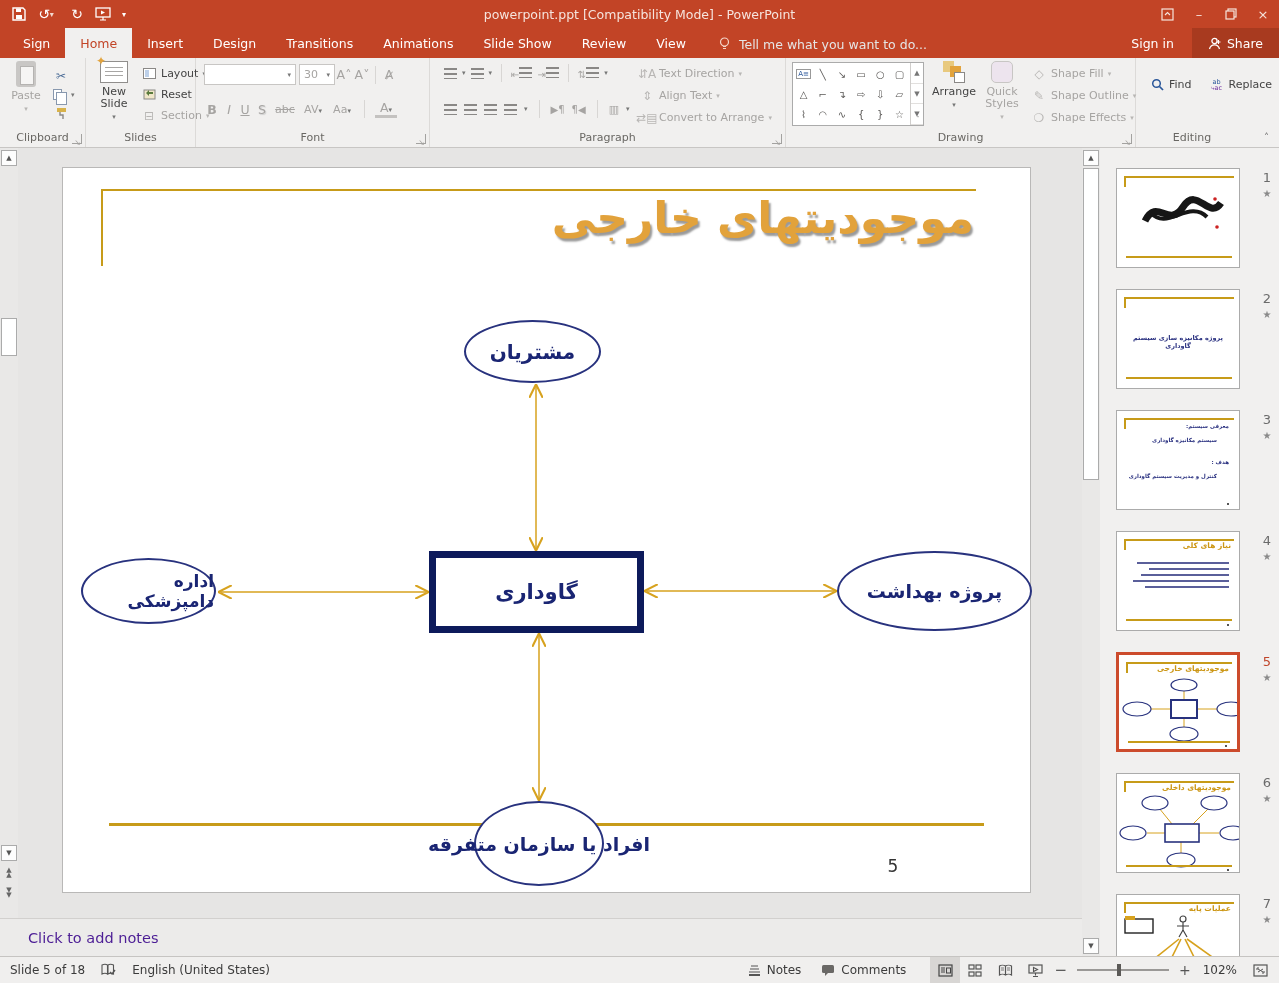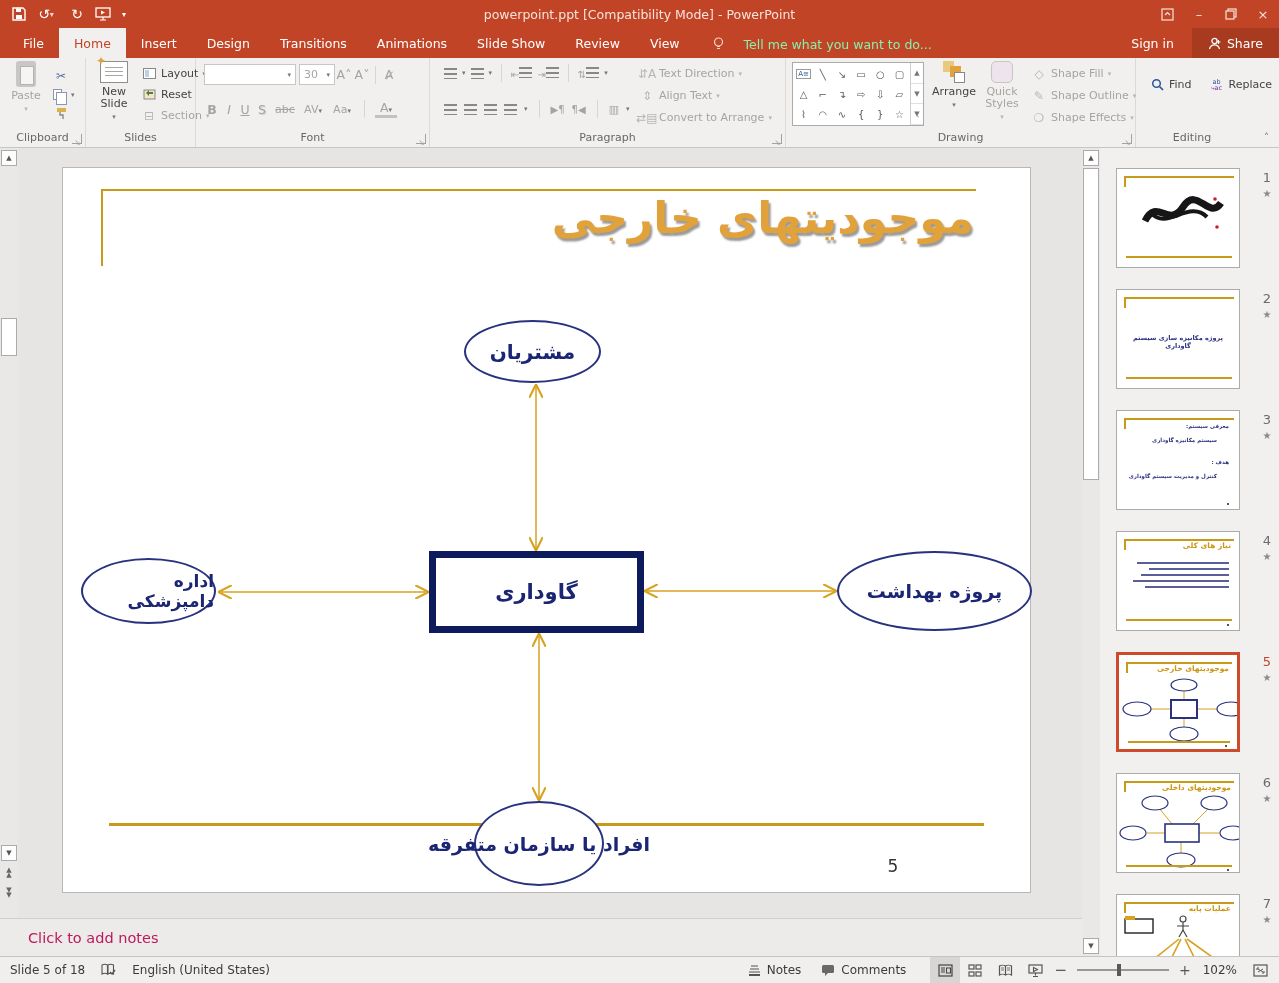--- a/index.html
+++ b/index.html
@@ -18,22 +18,22 @@
                color:#F6E4DD; pointer-events:none; }
   .win-controls { position:absolute; right:0; top:0; height:28px; display:flex; }
   .wbtn { width:32px; height:28px; display:flex; align-items:center; justify-content:center;
           color:#F6E4DD; font-size:13px; }
 
   
   .tabrow { position:absolute; left:0; top:28px; width:1279px; height:30px;
             background:#C24426; display:flex; align-items:flex-end; }
   .tab { padding:6px 15px; font-size:12.5px; color:#fff; height:30px; display:flex; align-items:center; }
   .tab.active { background:#F1F0EF; color:#C24426; }
-  .tellme { display:flex; align-items:center; gap:20px; margin-left:18px; padding-bottom:6px;
-            color:#86efac; font-size:12.5px; }
+  .tellme { display:flex; align-items:center; gap:9px; margin-left:18px; padding-bottom:6px;
+            color:#e5e5e5; font-size:12.5px; }
   .tr-right { position:absolute; right:0; bottom:0; height:30px; display:flex; align-items:center; }
   .signin { color:#fff; font-size:12.5px; padding:0 18px; }
   .share { background:#A83A1F; color:#fff; height:30px; display:flex; align-items:center;
            gap:6px; padding:0 16px; font-size:12.5px; }
 
   
   .ribbon { position:absolute; left:0; top:58px; width:1279px; height:90px;
             background:#F1F0EF; border-bottom:1px solid #C8C6C4; font-size:11px; color:#444; }
   .rgroup { position:absolute; top:0; height:89px; border-right:1px solid #DCDAD8; }
   .glabel { position:absolute; left:0; right:0; bottom:3px; text-align:center;
@@ -124,21 +124,21 @@
   .mgl-v { position:absolute; left:7px; top:7px; width:2px; height:11px; background:#C79B19; }
   .mgl-bot { position:absolute; left:9px; right:7px; bottom:9px; height:2px; background:#C79B19; }
   .mtitle { position:absolute; right:8px; top:9px; font-size:7.5px; font-weight:bold;
             color:#CC9614; white-space:nowrap; }
   .mtext { position:absolute; color:#2A3180; font-weight:bold; }
   .mdot { position:absolute; right:10px; bottom:4px; width:2px; height:2px; background:#555; }
 
   
   .notes { position:absolute; left:0; top:770px; width:1082px; height:38px; background:#ECEBEA;
            border-top:1px solid #D2D0CE; display:flex; align-items:center; }
-  .notes span { margin-left:28px; font-size:14.5px; color:#be185d; }
+  .notes span { margin-left:28px; font-size:14.5px; color:#4c1d95; }
 
   
   .statusbar { position:absolute; left:0; top:956px; width:1279px; height:27px; background:#F0EFEE;
                border-top:1px solid #C6C4C2; display:flex; align-items:center; font-size:12px;
                color:#3b3b3b; }
   .st-item { display:flex; align-items:center; gap:6px; padding:0 10px; height:27px; }
   .viewbtn { width:30px; height:27px; display:flex; align-items:center; justify-content:center; }
   .viewbtn.active { background:#D8D6D4; }
   .zoomtrack { position:relative; width:92px; height:2px; background:#9a9896; margin:0 6px; }
   .zoomthumb { position:absolute; left:40px; top:-5px; width:4px; height:12px; background:#5b5957; }
@@ -182,21 +182,21 @@
         <svg width="12" height="12" viewBox="0 0 12 12">
             <rect x="3" y="1" width="8" height="8" fill="none" stroke="#F6E4DD" stroke-width="1.2"></rect>
             <rect x="1" y="3" width="8" height="8" fill="#C24426" stroke="#F6E4DD" stroke-width="1.2"></rect>
           </svg>
       </div>
       <div class="wbtn">×</div>
     </div>
   </div>
 
   <div class="tabrow">
-    <div class="tab" style="margin-left:8px">File</div>
+    <div class="tab" style="margin-left:8px">Sign</div>
     <div class="tab active">Home</div>
     <div class="tab">Insert</div>
     <div class="tab">Design</div>
     <div class="tab">Transitions</div>
     <div class="tab">Animations</div>
     <div class="tab">Slide Show</div>
     <div class="tab">Review</div>
     <div class="tab">View</div>
     <div class="tellme">
       <span>

